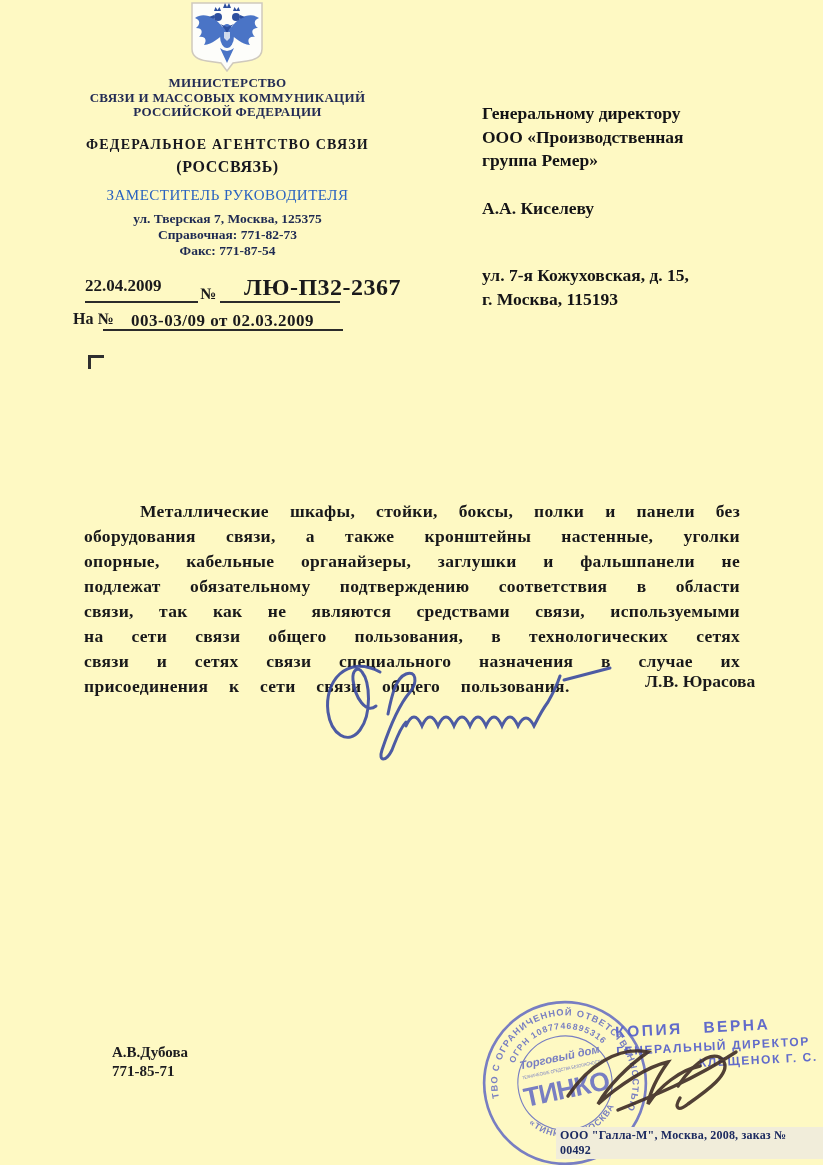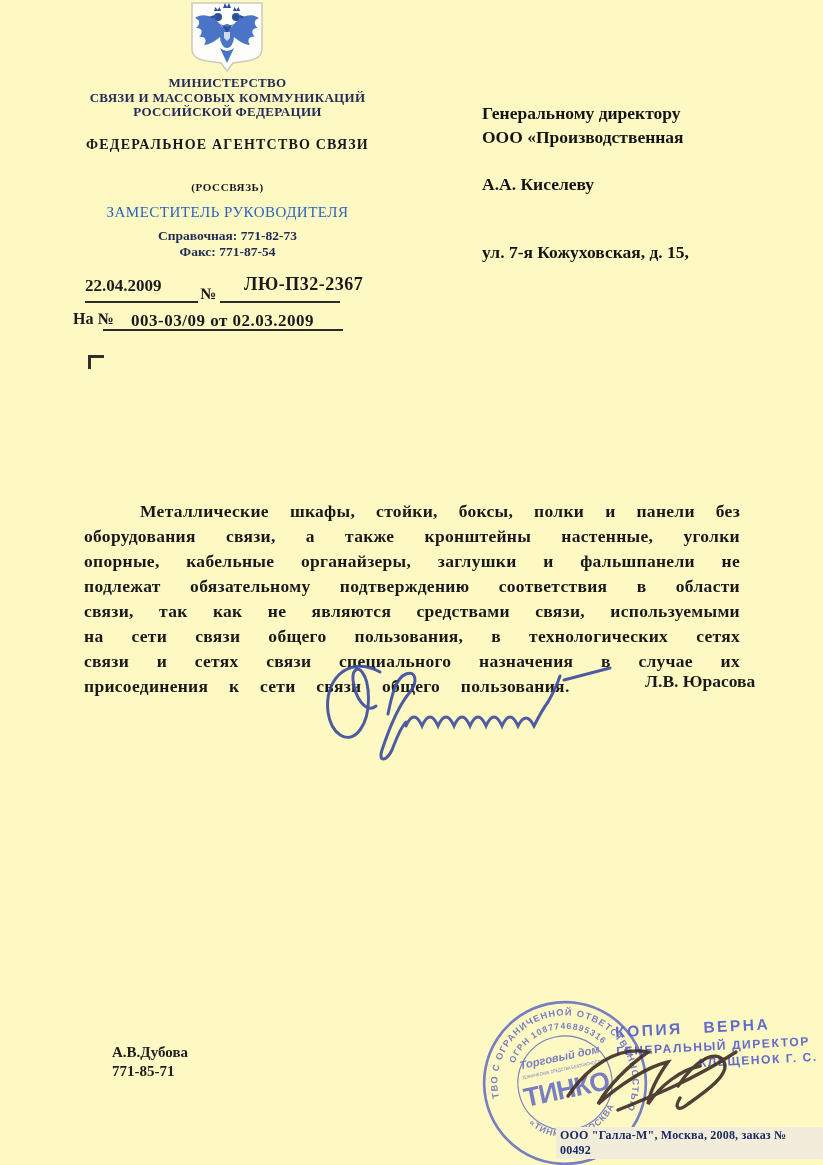--- a/index.html
+++ b/index.html
@@ -4,32 +4,32 @@
 <style>
   html,body{margin:0;padding:0;background:#e9e9e6;}
   .page{position:relative;width:823px;height:1165px;background:#fef9c3;overflow:hidden;
         font-family:"Liberation Serif","DejaVu Serif",serif;color:#1a1a1c;}
   .abs{position:absolute;}
 
   
   .lh{left:30px;top:76px;width:395px;text-align:center;}
   .min-line{font-size:13px;font-weight:bold;color:#232c55;line-height:14.5px;letter-spacing:.3px;}
   .agency{margin-top:17px;font-size:14px;font-weight:bold;color:#17171f;letter-spacing:1.2px;}
-  .ros{margin-top:28px;font-size:11px;font-weight:bold;color:#17171f;letter-spacing:.6px;}
+  .ros{margin-top:5px;font-size:16px;font-weight:bold;color:#17171f;letter-spacing:.6px;}
   .pos{margin-top:11px;font-size:15px;font-weight:normal;color:#2a63c0;letter-spacing:.5px;}
   .addr{margin-top:7px;font-size:13.5px;font-weight:bold;color:#1e2a52;line-height:16px;}
 
   
   .ref-date{left:85px;top:276px;font-size:17px;font-weight:bold;}
   .rule{position:absolute;border-top:2px solid #2b2b2b;height:0;}
   .r1{left:85px;width:113px;top:301px;}
   .r2{left:220px;width:120px;top:301px;}
   .r3{left:103px;width:240px;top:329px;}
   .num-sign{left:200px;top:285px;font-size:16px;font-weight:bold;}
-  .out-num{left:244px;top:274px;font-size:18px;font-weight:bold;letter-spacing:.5px;}
+  .out-num{left:244px;top:274px;font-size:24px;font-weight:bold;letter-spacing:.5px;}
   .na-no{left:73px;top:310px;font-size:16px;font-weight:bold;}
   .reply{left:131px;top:311px;font-size:17px;font-weight:bold;letter-spacing:.5px;text-align:right;}
   .corner{left:88px;top:355px;width:13px;height:11px;border-left:3px solid #2f2f2f;border-top:3px solid #2f2f2f;}
 
   
   .rcpt{left:482px;top:102px;width:300px;font-size:17.5px;font-weight:bold;line-height:23.5px;color:#141416;}
   .rcpt .name{margin-top:24px;}
   .rcpt .raddr{margin-top:44px;}
 
   
@@ -83,40 +83,43 @@
   </svg>
 
   <div class="abs lh">
     <div class="min-line">МИНИСТЕРСТВО</div>
     <div class="min-line">СВЯЗИ И МАССОВЫХ КОММУНИКАЦИЙ</div>
     <div class="min-line">РОССИЙСКОЙ ФЕДЕРАЦИИ</div>
     <div class="agency">ФЕДЕРАЛЬНОЕ АГЕНТСТВО СВЯЗИ</div>
     <div class="ros">(РОССВЯЗЬ)</div>
     <div class="pos">ЗАМЕСТИТЕЛЬ РУКОВОДИТЕЛЯ</div>
     <div class="addr">
+      <div>ул. Тверская 7, Москва, 125375</div>
       <div>Справочная: 771-82-73</div>
       <div>Факс: 771-87-54</div>
     </div>
   </div>
 
   <div class="abs ref-date">22.04.2009</div>
   <div class="rule r1"></div>
   <div class="abs num-sign">№</div>
   <div class="rule r2"></div>
   <div class="abs out-num">ЛЮ-П32-2367</div>
   <div class="abs na-no">На №</div>
   <div class="rule r3"></div>
   <div class="abs reply">003-03/09 от 02.03.2009</div>
   <div class="abs corner"></div>
 
   <div class="abs rcpt">
     <div>Генеральному директору</div>
     <div>ООО «Производственная</div>
+    <div>группа Ремер»</div>
     <div class="name">А.А. Киселеву</div>
     <div class="raddr">ул. 7-я Кожуховская, д. 15,</div>
+    <div>г. Москва, 115193</div>
   </div>
 
   <div class="abs body-par">
     <p>Металлические шкафы, стойки, боксы, полки и панели без оборудования связи, а также кронштейны настенные, уголки опорные, кабельные органайзеры, заглушки и фальшпанели не подлежат обязательному подтверждению соответствия в области связи, так как не являются средствами связи, используемыми на сети связи общего пользования, в технологических сетях связи и сетях связи специального назначения в случае их присоединения к сети связи общего пользования.</p>
   </div>
 
   <svg class="abs sig-blue" width="335" height="118" viewBox="0 0 335 118">
     <g fill="none" stroke="#3a4aa0" stroke-width="3" stroke-linecap="round" opacity=".9">
       <path d="M62,20 C28,2 6,30 10,60 C13,82 30,94 42,78 C54,62 52,30 44,20 C40,14 34,18 35,28 C37,46 48,62 58,54"></path>
       <path d="M70,62 C74,42 78,26 88,22 C98,18 100,30 92,40 C80,54 70,80 64,98 C60,110 68,110 74,98 C78,88 82,76 88,70"></path>

